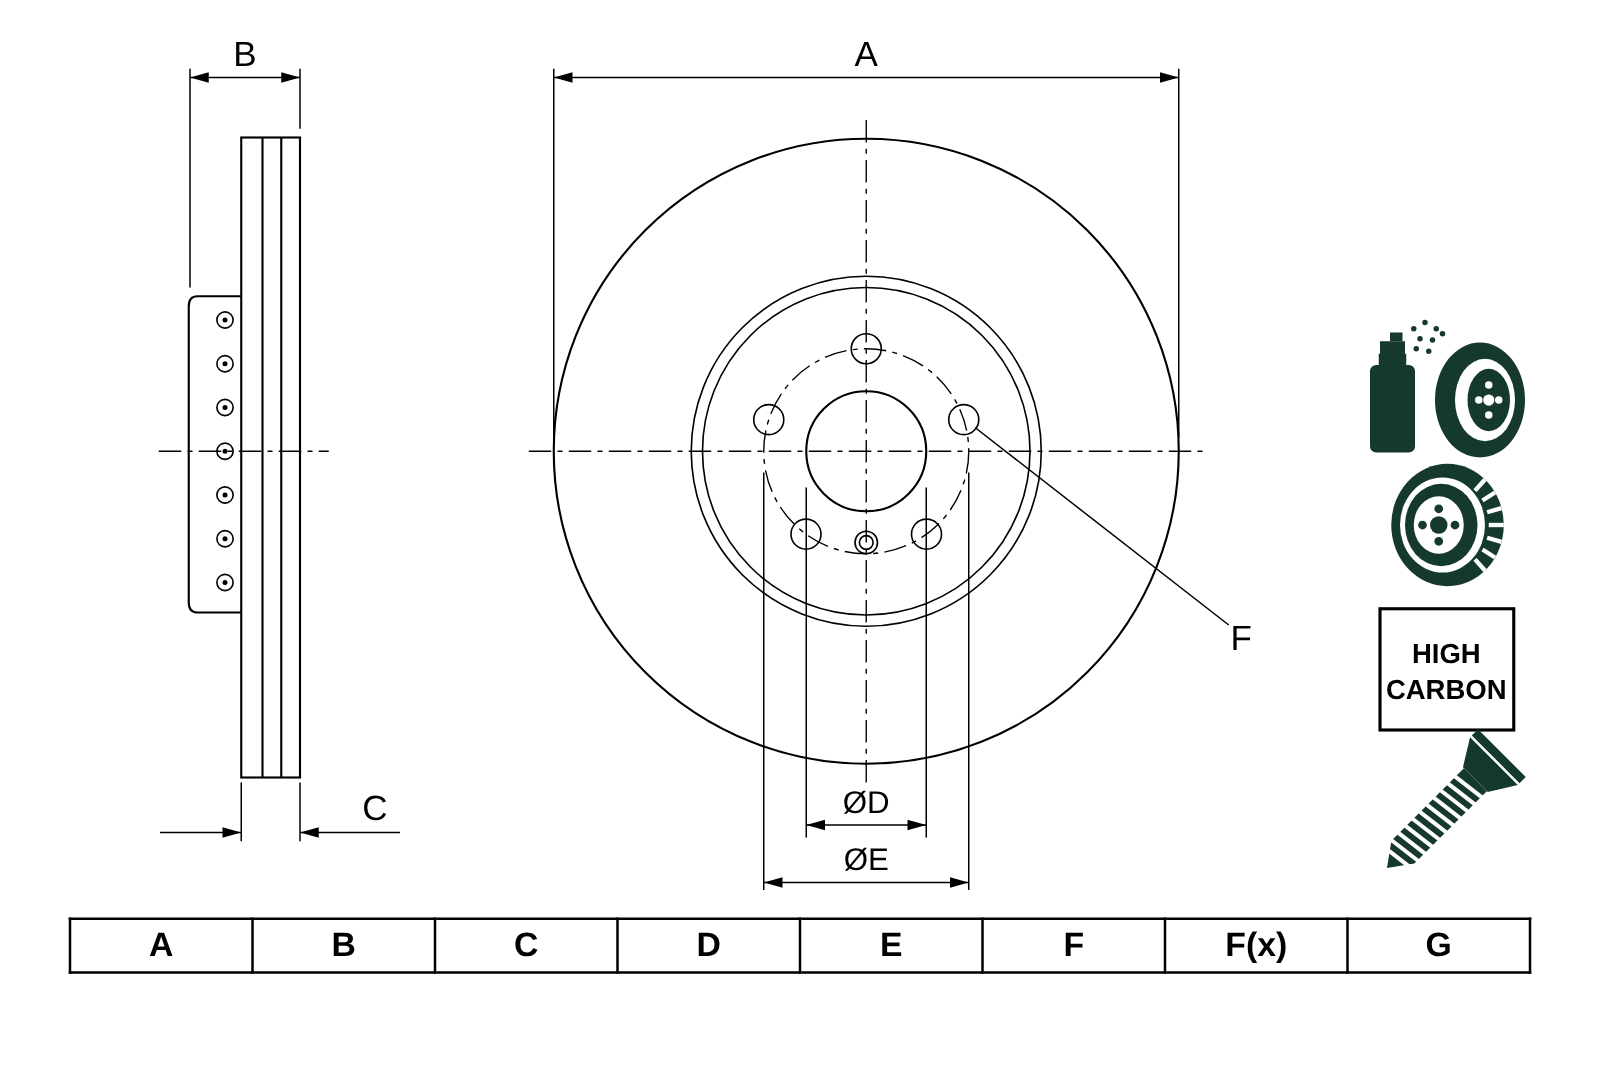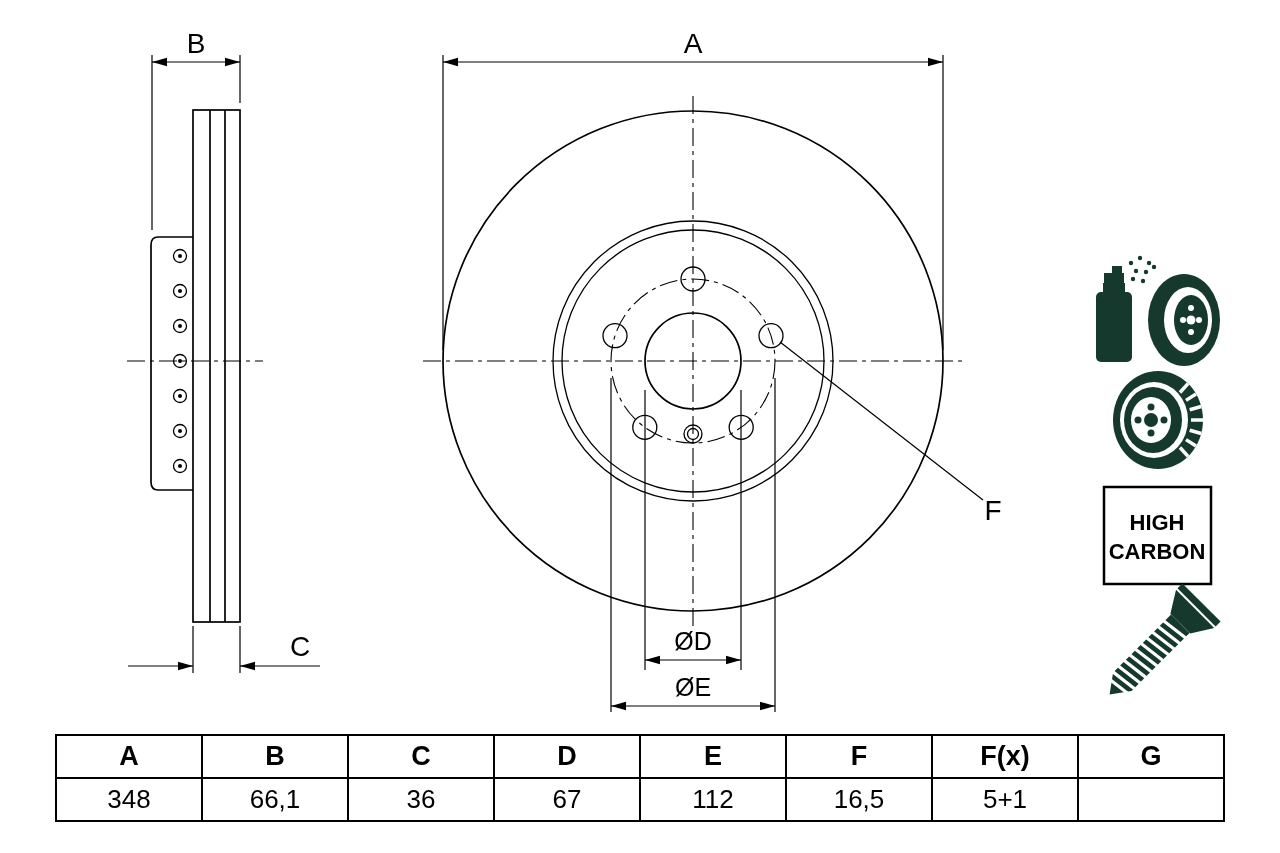--- a/index.html
+++ b/index.html
@@ -206,26 +206,16 @@
     <tr>
       <td class="th">A</td>
       <td class="th">B</td>
       <td class="th">C</td>
       <td class="th">D</td>
       <td class="th">E</td>
       <td class="th">F</td>
       <td class="th">F(x)</td>
       <td class="th">G</td>
     </tr>
-    <tr>
-      <td>348</td>
-      <td>66,1</td>
-      <td>36</td>
-      <td>67</td>
-      <td>112</td>
-      <td>16,5</td>
-      <td>5+1</td>
-      <td></td>
-    </tr>
   </tbody>
 </table>
 
 </div>
 
 </body></html>

